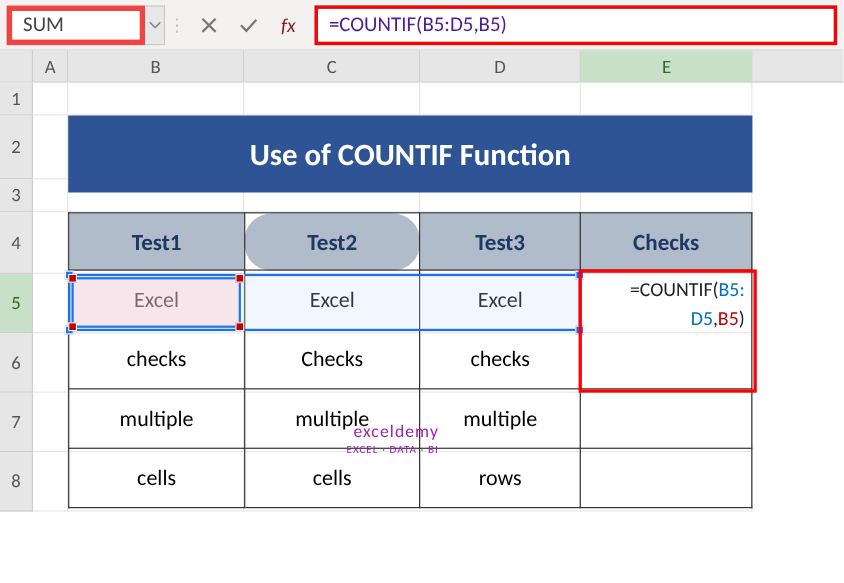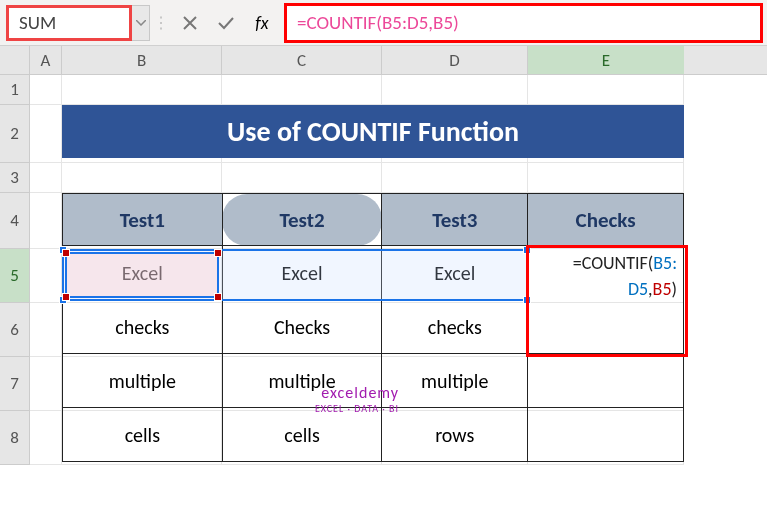--- a/index.html
+++ b/index.html
@@ -14,21 +14,21 @@
     .formula-bar {
       display: flex;
       align-items: center;
       background: #f3f2f1;
       border-bottom: 1px solid #d0d0d0;
       height: 46px;
       padding: 4px 6px;
     }
     .name-box {
       background: #fff;
-      border: 3px solid #ef4444;
+      border: 5px solid #ef4444;
       width: 126px;
       height: 36px;
       display: flex;
       align-items: center;
       padding: 0 10px;
       font-size: 19px;
       color: #444;
     }
     .name-box-drop {
       width: 18px;
@@ -54,27 +54,27 @@
       height: 36px;
       display: flex;
       align-items: center;
       justify-content: center;
       color: #666;
       font-size: 22px;
     }
     .fbar-input {
       flex: 1;
       background: #fff;
-      border: 1px solid #14b8a6;
+      border: 3px solid #14b8a6;
       height: 36px;
       display: flex;
       align-items: center;
       padding: 0 10px;
       font-size: 19px;
-      color: #ec4899;
+      color: #4c1d95;
       margin-left: 6px;
       position: relative;
       text-align: center;
     }
     .fbar-highlight {
       border: 3px solid #ff0000;
       position: absolute;
       top: -3px;
       right: -3px;
       bottom: -3px;
@@ -140,21 +140,21 @@
     .r1 { height: 30px; }
     .r2 { height: 58px; }
     .r3 { height: 30px; }
     .r4 { height: 56px; }
     .r5, .r6, .r7, .r8 { height: 54px; }
     .title-banner {
       position: absolute;
       top: 30px;
       left: 32px;
       width: 622px;
-      height: 53px;
+      height: 70px;
       background: #2f5496;
       color: #fff;
       font-weight: bold;
       font-size: 28px;
       display: flex;
       align-items: center;
       justify-content: center;
     }
     .table-overlay {
       position: absolute;
@@ -238,21 +238,21 @@
     <svg width="16" height="16">
         <path d="M2 2 L14 14 M14 2 L2 14" stroke="#777" stroke-width="2"></path>
       </svg>
   </div>
   <div class="fbar-btn">
     <svg width="18" height="16">
         <path d="M2 8 L7 13 L16 3" fill="none" stroke="#777" stroke-width="2"></path>
       </svg>
   </div>
   <div class="fbar-btn">
-    <span style="font-style:italic;font-size:18px;color:#000000">fx</span>
+    <span style="font-style:italic;font-size:18px;color:#7f1d1d">fx</span>
   </div>
   <div class="fbar-input">
     <span>=COUNTIF(B5:D5,B5)</span>
     <div class="fbar-highlight"></div>
   </div>
 </div>
 
 <div class="grid-container">
   <div class="col-headers">
     <div class="corner"></div>

